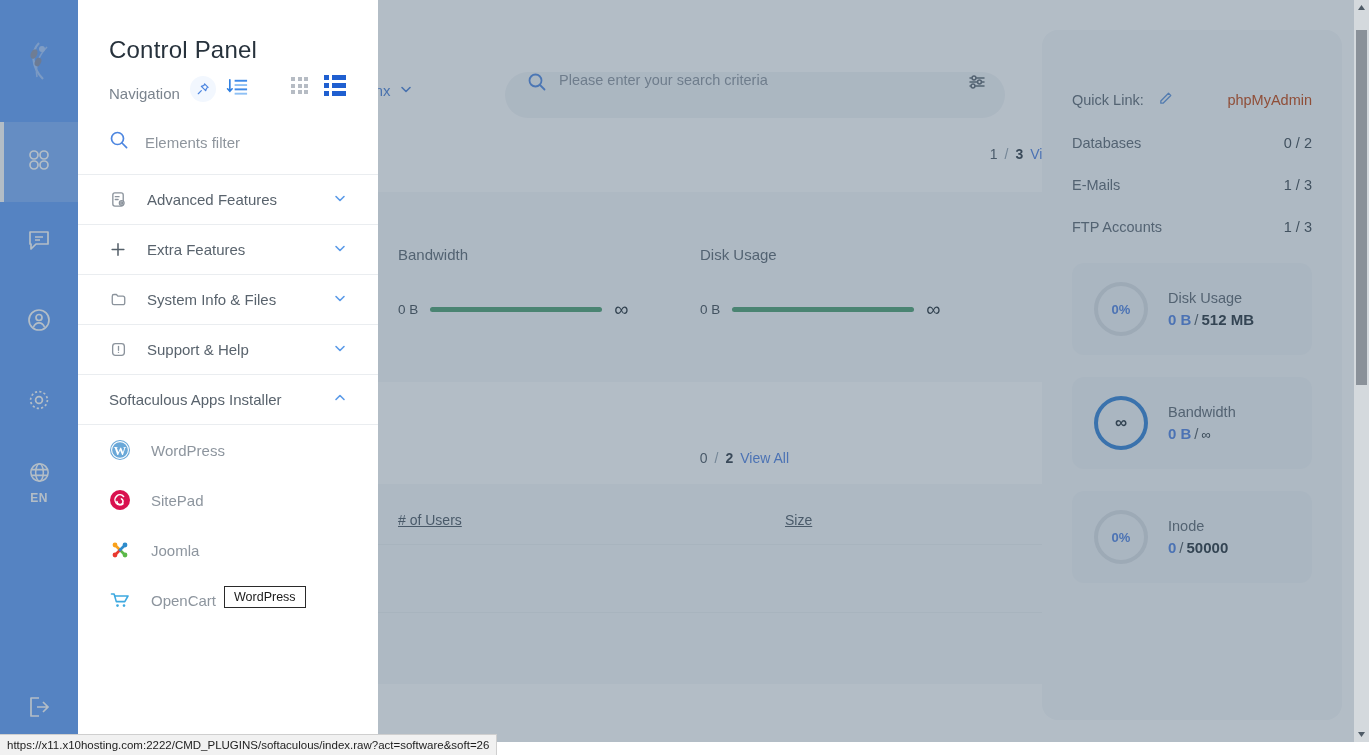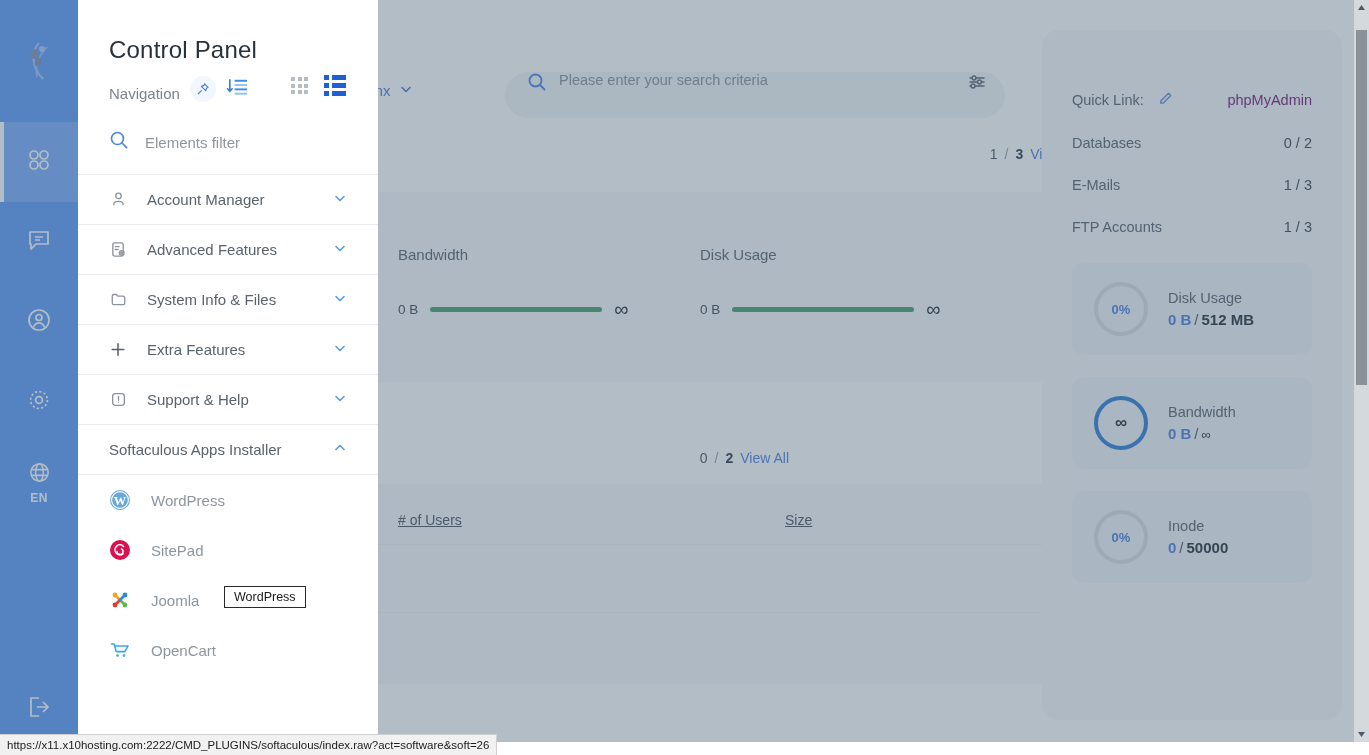--- a/index.html
+++ b/index.html
@@ -103,21 +103,21 @@
     position: absolute; right: 27px; top: 30px; width: 300px; height: 690px;
     background: #f6f8fa; border-radius: 16px; padding: 28px 30px;
   }
   #greet { font-size: 21px; color: #2b3742; display: flex; align-items: center; gap: 9px; }
   .qrow {
     display: flex; align-items: center; justify-content: space-between;
     margin-top: 26px; font-size: 14.5px; color: #5a646f;
   }
   .qrow .lead { display: flex; align-items: center; gap: 14px; }
   .qrow .v { color: #3d4750; }
-  .pma { color: #701a75; cursor: pointer; }
+  .pma { color: #c2410c; cursor: pointer; }
   .stat {
     margin-top: 22px; background: #f0f3f6; border-radius: 12px;
     height: 92px; display: flex; align-items: center; gap: 20px; padding: 0 22px;
   }
   .ring {
     width: 54px; height: 54px; border-radius: 50%;
     border: 4px solid #d9dee4;
     display: flex; align-items: center; justify-content: center;
     font-size: 13px; font-weight: bold; color: #4d7fe0; flex: 0 0 auto;
   }
@@ -482,34 +482,20 @@
     <div id="filter-row">
       <span>
         <svg width="20" height="20" viewBox="0 0 20 20" fill="none" stroke="#4d86e0" stroke-width="1.7">
           <circle cx="8.5" cy="8.5" r="6"></circle>
             <path d="M13 13l4.6 4.6" stroke-linecap="round"></path>
         </svg>
       </span>
       <input type="text" placeholder="Elements filter" style="">
     </div>
 
-    <div class="nav-item">
-      <span class="ni-icon">
-        <svg width="17" height="17" viewBox="0 0 18 18" fill="none" stroke="#8b939c" stroke-width="1.4">
-          <circle cx="9" cy="5.2" r="2.9"></circle>
-          <path d="M4 14.5c0-2.3 2.2-3.6 5-3.6s5 1.3 5 3.6" stroke-linecap="round"></path>
-        </svg>
-      </span>
-      <span class="ni-label">Account Manager</span>
-      <span class="chev">
-        <svg width="14" height="14" viewBox="0 0 14 14" fill="none" stroke="#5a9ae8" stroke-width="1.6">
-            <path d="M3 5.5l4 4 4-4" stroke-linecap="round" stroke-linejoin="round"></path>
-          </svg>
-      </span>
-    </div>
 
 
     <div class="nav-item">
       <span class="ni-icon">
         <svg width="17" height="17" viewBox="0 0 18 18" fill="none" stroke="#8b939c" stroke-width="1.4">
           <rect x="3" y="2" width="11" height="14" rx="2.2"></rect>
           <path d="M5.6 6h4M5.6 9h3" stroke-linecap="round"></path>
           <circle cx="12.4" cy="12.6" r="2.5" fill="#fff"></circle>
           <circle cx="12.4" cy="12.6" r="1"></circle>
         </svg>
@@ -517,39 +503,39 @@
       <span class="ni-label">Advanced Features</span>
       <span class="chev">
         <svg width="14" height="14" viewBox="0 0 14 14" fill="none" stroke="#5a9ae8" stroke-width="1.6">
             <path d="M3 5.5l4 4 4-4" stroke-linecap="round" stroke-linejoin="round"></path>
           </svg>
       </span>
     </div>
 
     <div class="nav-item">
       <span class="ni-icon">
-        <svg width="17" height="17" viewBox="0 0 18 18" fill="none" stroke="#8b939c" stroke-width="1.4">
-          <path d="M2.4 5.5a1.8 1.8 0 011.8-1.8h2.6l1.5 1.8h5.5a1.8 1.8 0 011.8 1.8v5.4a1.8 1.8 0 01-1.8 1.8H4.2a1.8 1.8 0 01-1.8-1.8z" stroke-linejoin="round"></path>
-        </svg>
-      </span>
-      <span class="ni-label">System Info &amp; Files</span>
+        <svg width="19" height="19" viewBox="0 0 20 20" fill="none" stroke="#55606a" stroke-width="1.7">
+          <path d="M10 3.5v13M3.5 10h13" stroke-linecap="round"></path>
+        </svg>
+      </span>
+      <span class="ni-label">Extra Features</span>
       <span class="chev">
         <svg width="14" height="14" viewBox="0 0 14 14" fill="none" stroke="#5a9ae8" stroke-width="1.6">
             <path d="M3 5.5l4 4 4-4" stroke-linecap="round" stroke-linejoin="round"></path>
           </svg>
       </span>
     </div>
 
     <div class="nav-item">
       <span class="ni-icon">
-        <svg width="19" height="19" viewBox="0 0 20 20" fill="none" stroke="#55606a" stroke-width="1.7">
-          <path d="M10 3.5v13M3.5 10h13" stroke-linecap="round"></path>
-        </svg>
-      </span>
-      <span class="ni-label">Extra Features</span>
+        <svg width="17" height="17" viewBox="0 0 18 18" fill="none" stroke="#8b939c" stroke-width="1.4">
+          <path d="M2.4 5.5a1.8 1.8 0 011.8-1.8h2.6l1.5 1.8h5.5a1.8 1.8 0 011.8 1.8v5.4a1.8 1.8 0 01-1.8 1.8H4.2a1.8 1.8 0 01-1.8-1.8z" stroke-linejoin="round"></path>
+        </svg>
+      </span>
+      <span class="ni-label">System Info &amp; Files</span>
       <span class="chev">
         <svg width="14" height="14" viewBox="0 0 14 14" fill="none" stroke="#5a9ae8" stroke-width="1.6">
             <path d="M3 5.5l4 4 4-4" stroke-linecap="round" stroke-linejoin="round"></path>
           </svg>
       </span>
     </div>
 
     <div class="nav-item">
       <span class="ni-icon">
         <svg width="17" height="17" viewBox="0 0 18 18" fill="none" stroke="#8b939c" stroke-width="1.4">

